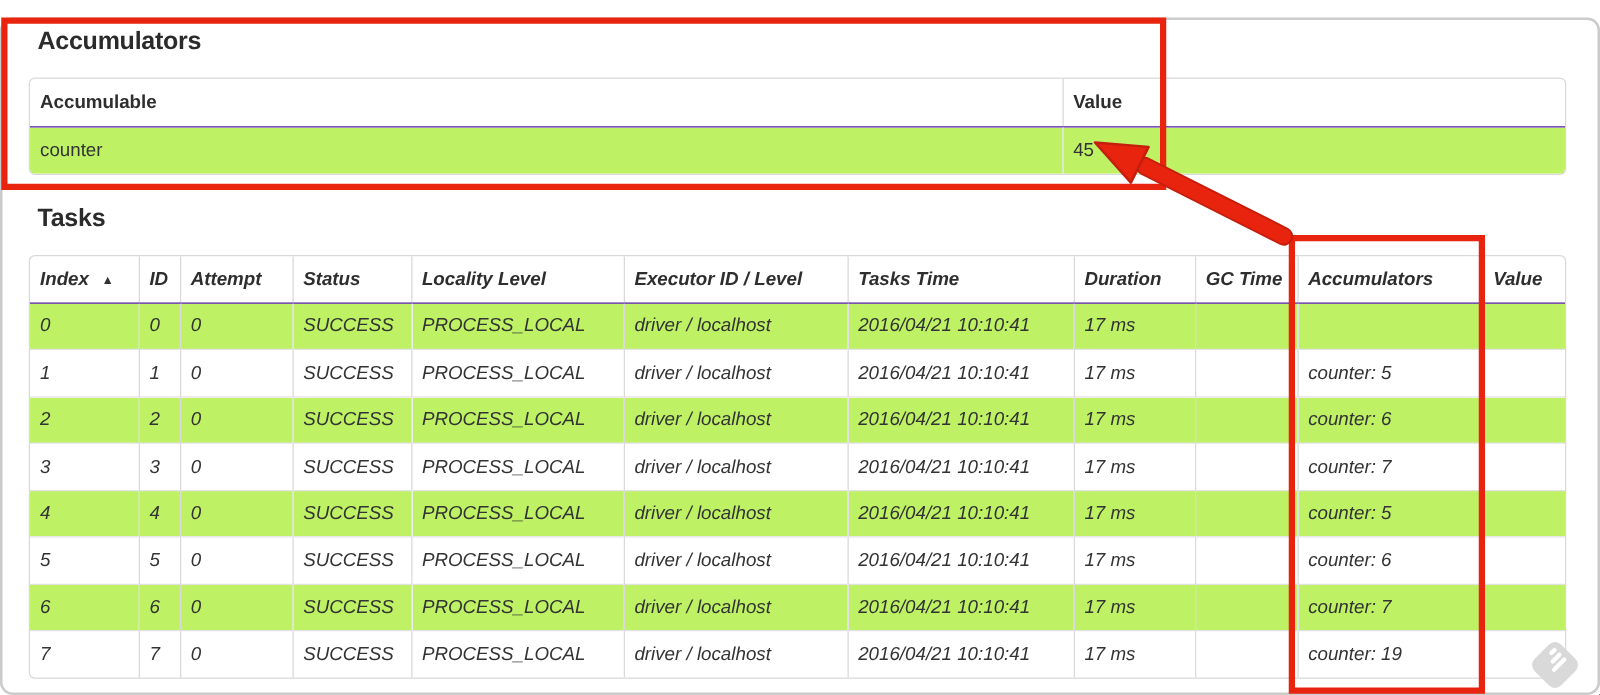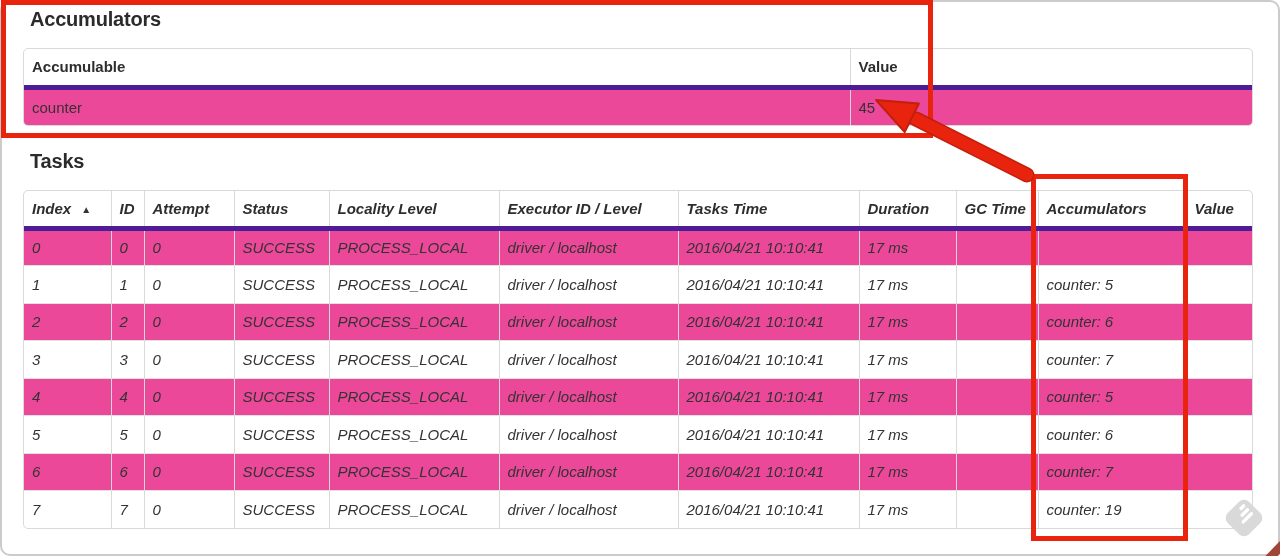--- a/index.html
+++ b/index.html
@@ -2,21 +2,21 @@
 <html style="--annot-red: #e8230e;"><head>
 <meta charset="utf-8">
 <style>
   :root { --annot-red: #e8230e; }
   * { box-sizing: border-box; margin: 0; padding: 0; }
   html,body { background:#fff; }
   body {
     width:1280px; height:556px; position:relative; overflow:hidden;
     font-family:"Liberation Sans", sans-serif; color:#333;
   }
-  .page { position:absolute; inset:0; background:#fff; }
+  .page { position:absolute; inset:0; background:#fff;margin-top:14px; }
   .frame {
     position:absolute; inset:0; border:2px solid #cbcbcb; border-radius:10px;
     pointer-events:none; z-index:5;
   }
   .heading { position:absolute; font-size:20px; font-weight:bold; color:#2b2b2b; letter-spacing:-0.2px; }
   #h-acc   { left:30px; top:8px; }
   #h-tasks { left:30px; top:150px; }
 
   .tbl-wrap {
     position:absolute; width:1230px; border:1px solid #d9d9d9; border-radius:5px;
@@ -26,24 +26,24 @@
   #tasks-table-wrap { left:23px; top:190px;font-style:italic; }
 
   table.tbl { width:100%; border-collapse:collapse; table-layout:fixed; font-size:15px; color:#333; }
   table.tbl th, table.tbl td {
     padding:0 8px; text-align:left; white-space:nowrap; overflow:hidden;
     vertical-align:middle;
   }
   table.tbl th { font-weight:bold; height:37px; color:#2e2e2e; }
   table.tbl td { height:37.5px; font-weight:normal; }
   #acc-table-wrap th { height:38px; }
-  table.tbl thead th { border-bottom:5px solid #4c1d95; }
+  table.tbl thead th { border-bottom:1px solid #4c1d95; }
   table.tbl th + th, table.tbl td + td { border-left:1px solid #d9d9d9; }
   table.tbl tbody tr + tr td { border-top:1px solid #e2e2e2; }
-  table.tbl tbody tr.stripe td { background:#ec4899; }
+  table.tbl tbody tr.stripe td { background:#bef264; }
   .caret { margin-left:10px; font-size:10px; color:#333; vertical-align:1px; }
 
   .annot-box { position:absolute; border:5px solid var(--annot-red); z-index:10; pointer-events:none; }
   #annot-top { left:1px;  top:0px;   width:932px; height:138px; }
   #annot-col { left:1031px; top:174px; width:157px; height:367px; }
   #annot-arrow { position:absolute; left:0; top:0; z-index:11; pointer-events:none; }
 
   #watermark { position:absolute; left:1220px; top:493px; z-index:6; pointer-events:none; }
   #cursor-fragment {
     position:absolute; left:1262px; top:548px; width:26px; height:9px;

